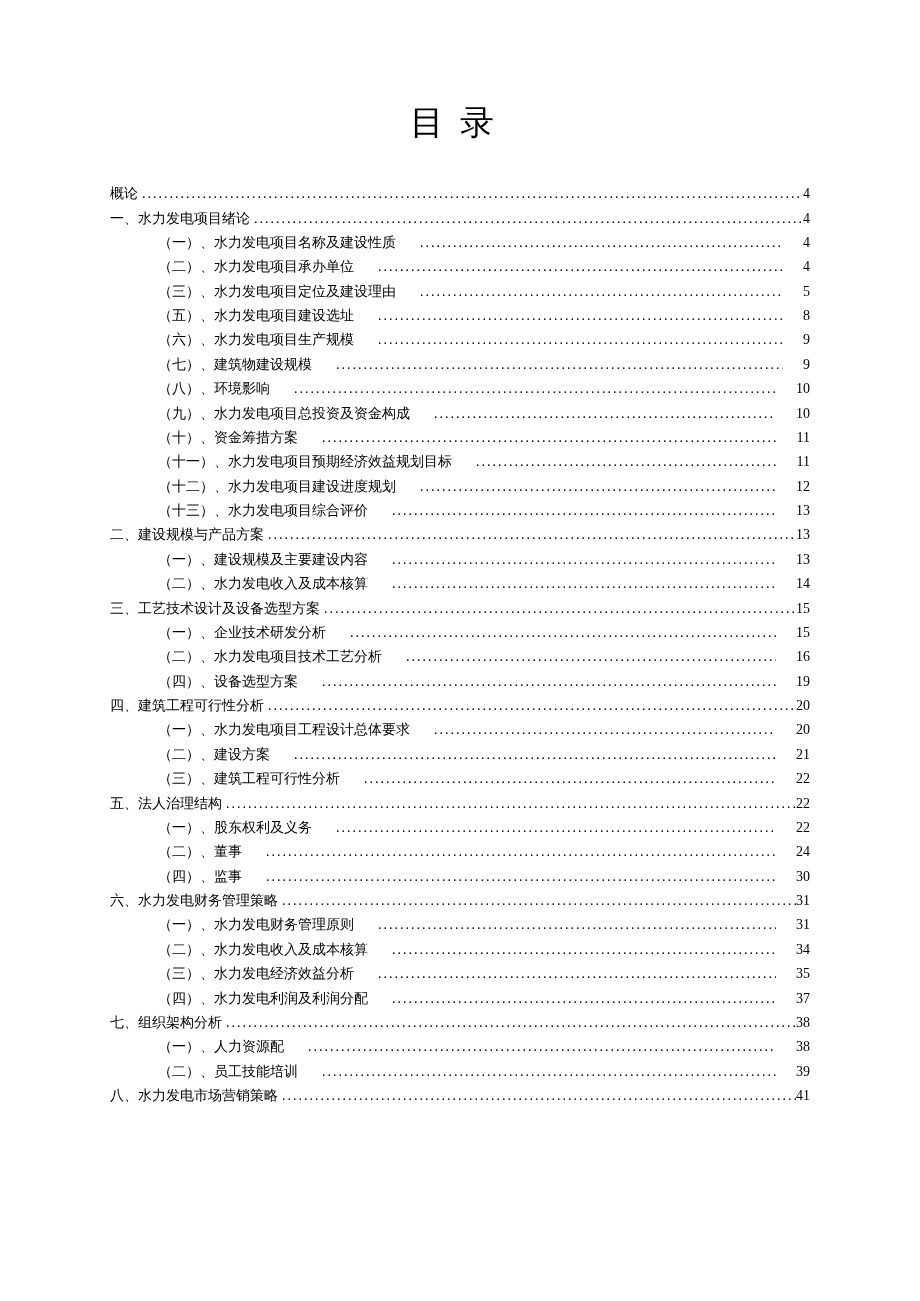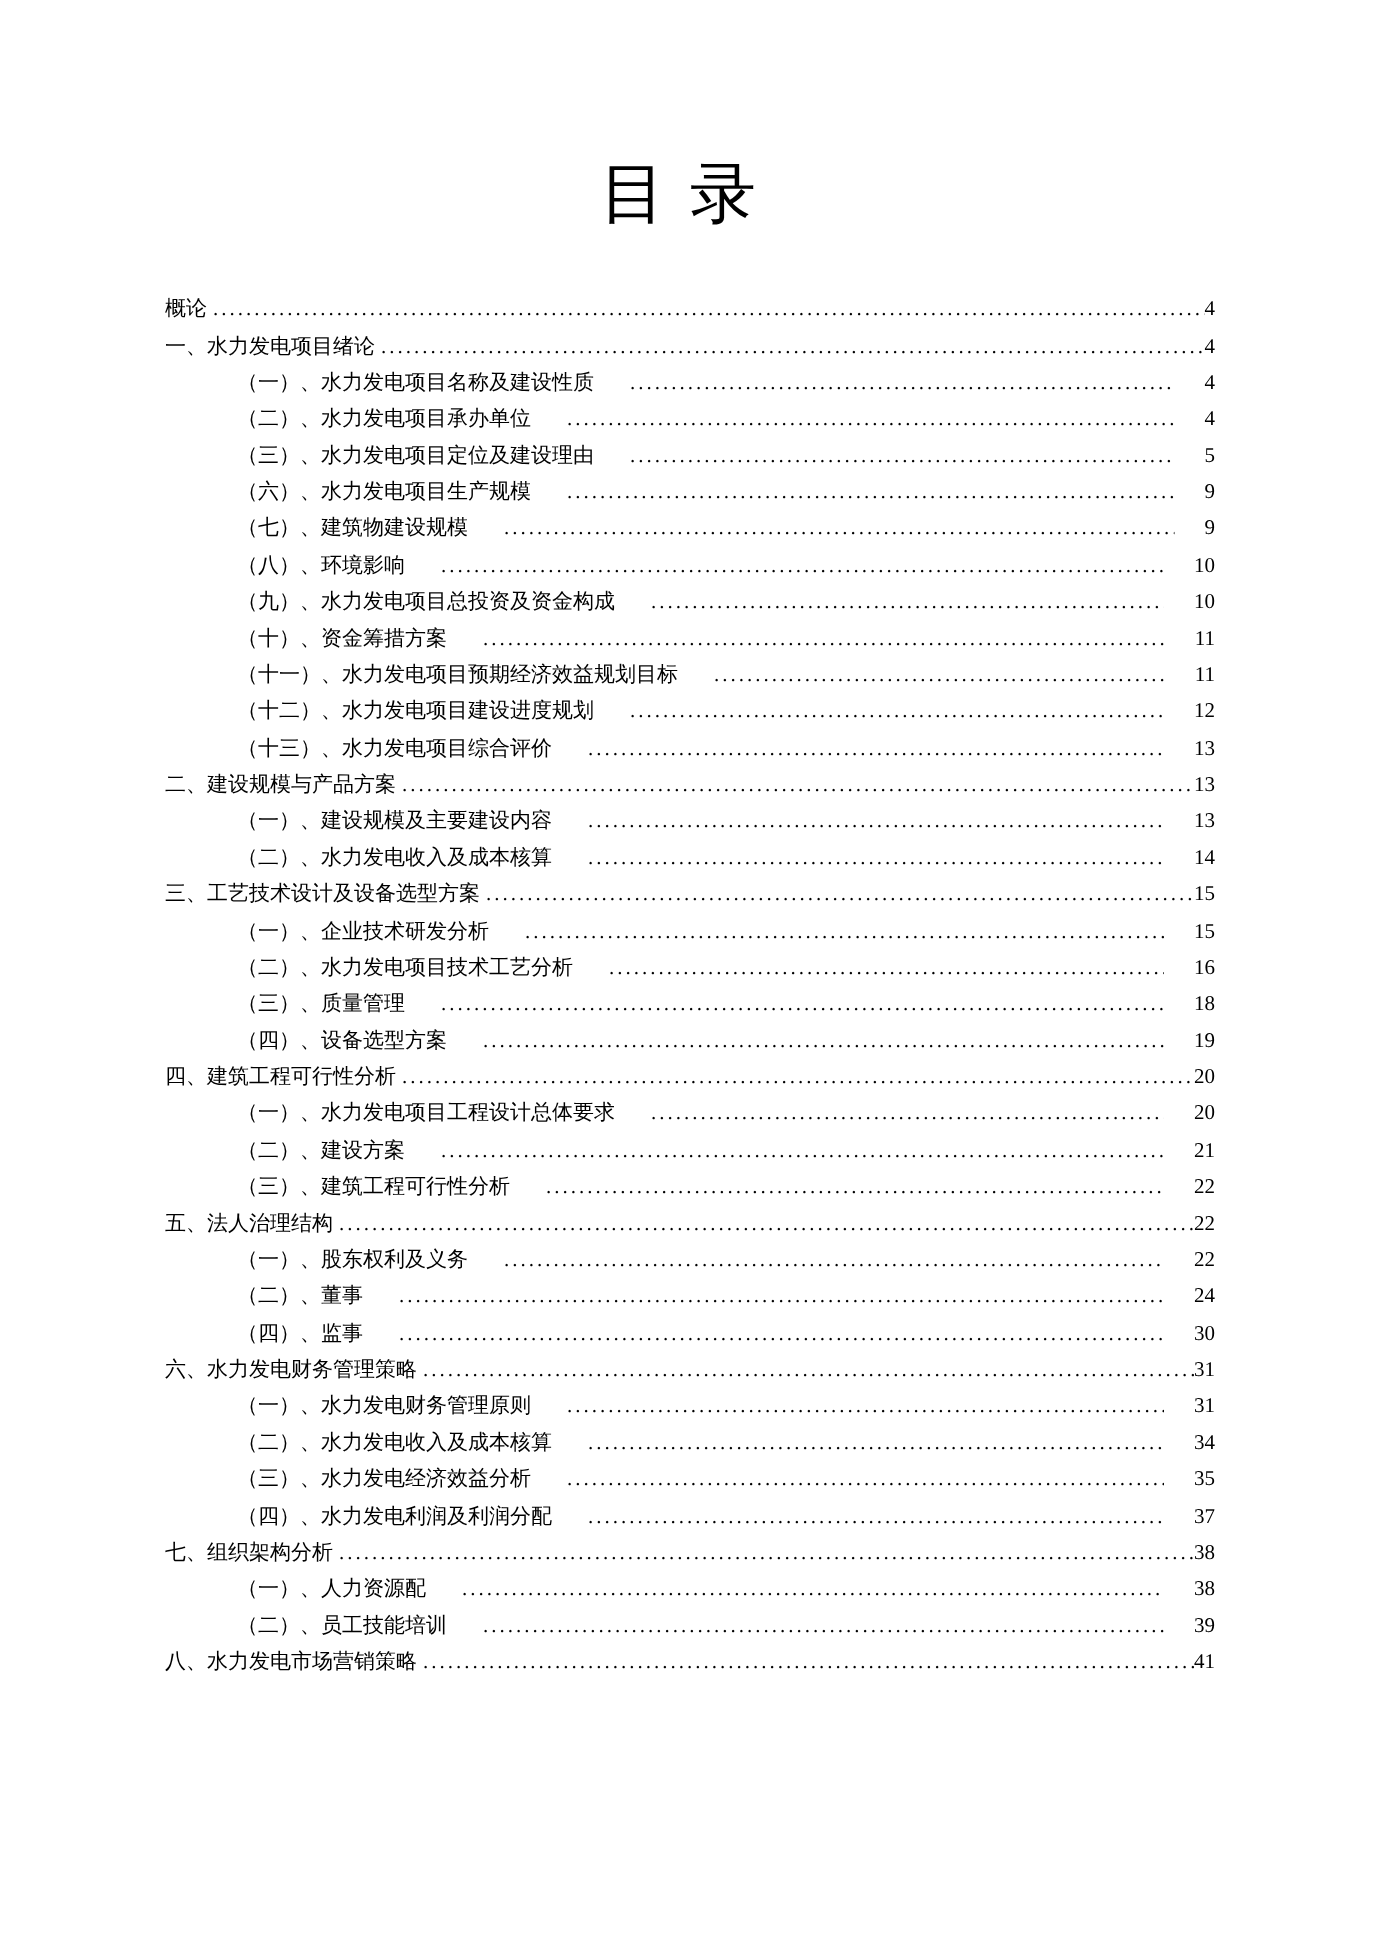--- a/index.html
+++ b/index.html
@@ -12,21 +12,21 @@
     width: 920px;
     height: 1301px;
     margin: 0 auto;
     padding: 100px 110px 60px 110px;
     box-sizing: border-box;
     background: #fff;
     color: #000;
   }
   .title {
     text-align: center;
-    font-size: 44px;
+    font-size: 34px;
     letter-spacing: 16px;
     font-family: "KaiTi", "楷体", serif;
     margin-bottom: 36px;
   }
   .toc-line {
     display: flex;
     align-items: baseline;
     font-size: 14px;
     line-height: 1;
     margin: 0;
@@ -74,20 +74,25 @@
         <span class="label">（二）、水力发电项目承办单位</span>
         <span class="dots"></span>
         <span class="pg">4</span>
       </div>
       <div class="toc-line lvl1">
         <span class="label">（三）、水力发电项目定位及建设理由</span>
         <span class="dots"></span>
         <span class="pg">5</span>
       </div>
       <div class="toc-line lvl1">
+        <span class="label">（五）、水力发电项目建设选址</span>
+        <span class="dots"></span>
+        <span class="pg">8</span>
+      </div>
+      <div class="toc-line lvl1">
         <span class="label">（六）、水力发电项目生产规模</span>
         <span class="dots"></span>
         <span class="pg">9</span>
       </div>
       <div class="toc-line lvl1">
         <span class="label">（七）、建筑物建设规模</span>
         <span class="dots"></span>
         <span class="pg">9</span>
       </div>
       <div class="toc-line lvl1">
@@ -142,25 +147,20 @@
       </div>
       <div class="toc-line lvl1">
         <span class="label">（一）、企业技术研发分析</span>
         <span class="dots"></span>
         <span class="pg">15</span>
       </div>
       <div class="toc-line lvl1">
         <span class="label">（二）、水力发电项目技术工艺分析</span>
         <span class="dots"></span>
         <span class="pg">16</span>
-      </div>
-      <div class="toc-line lvl1">
-        <span class="label">（三）、质量管理</span>
-        <span class="dots"></span>
-        <span class="pg">18</span>
       </div>
       <div class="toc-line lvl1">
         <span class="label">（四）、设备选型方案</span>
         <span class="dots"></span>
         <span class="pg">19</span>
       </div>
       <div class="toc-line lvl0">
         <span class="label">四、建筑工程可行性分析</span>
         <span class="dots"></span>
         <span class="pg">20</span>

